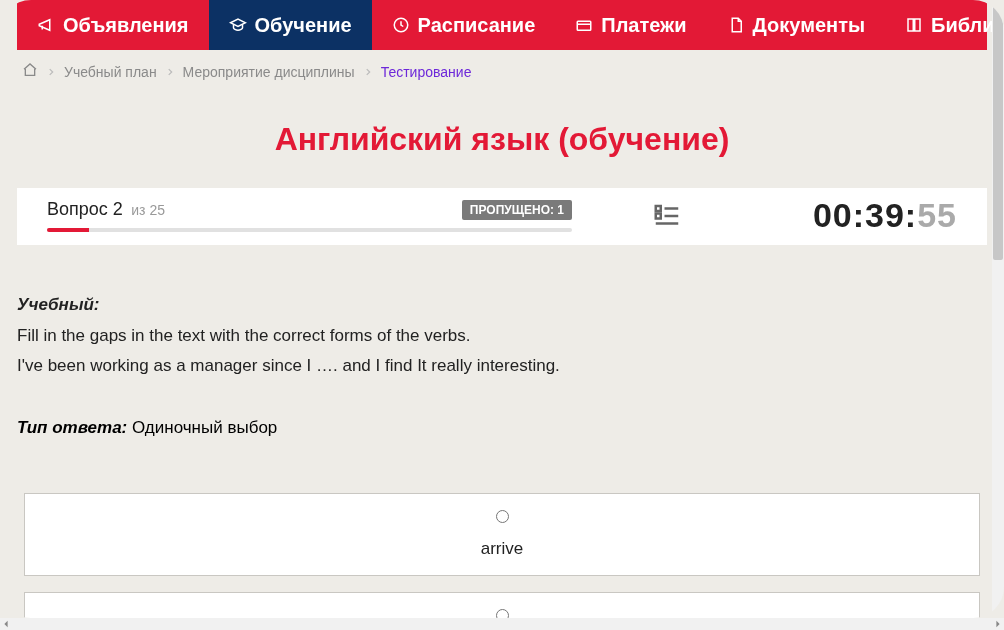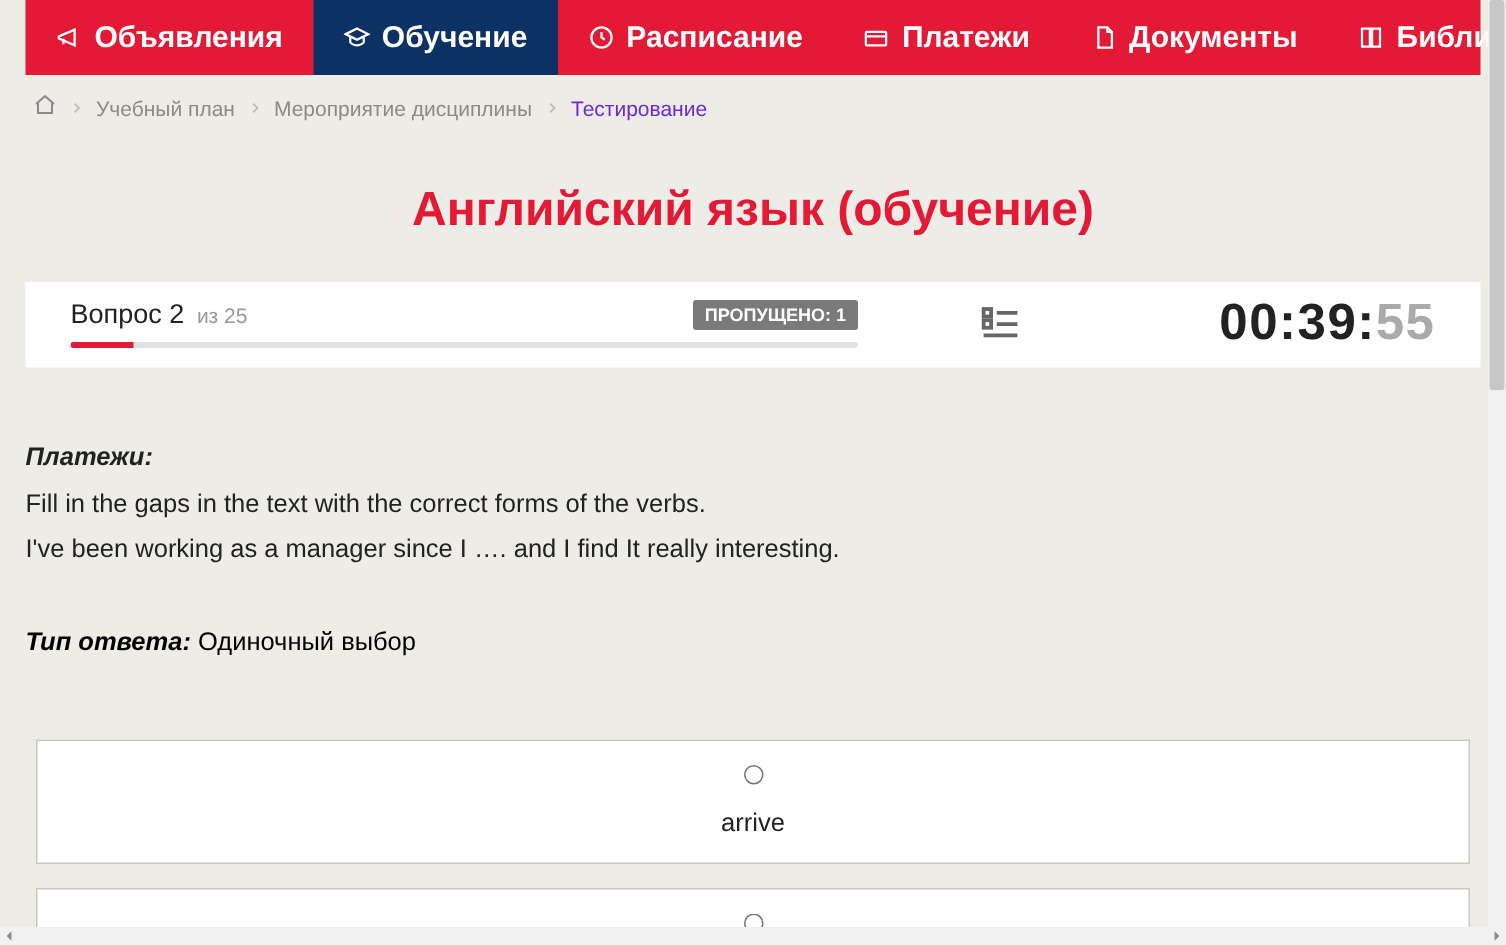--- a/index.html
+++ b/index.html
@@ -9,20 +9,21 @@
     width: 1004px;
     height: 630px;
     overflow: hidden;
     position: relative;
   }
   .viewport {
     width: 1004px;
     height: 618px;
     overflow: hidden;
     position: relative;
+    border-radius: 31px;
   }
   .page {
     width: 970px;
     margin: 0 auto;
   }
   
   .nav {
     background: #e31936;
     display: flex;
     height: 50px;
@@ -313,21 +314,21 @@
             <line x1="10" y1="6" x2="21" y2="6"></line>
           <rect x="3" y="10" width="4" height="4"></rect>
             <line x1="10" y1="12" x2="21" y2="12"></line>
           <line x1="3" y1="18" x2="21" y2="18"></line>
         </svg>
       </span>
       <div class="timer"><span>00:39:</span><span class="sec">55</span></div>
     </div>
 
     <div class="question-area">
-      <div class="q-heading">Платежи:</div>
+      <div class="q-heading">Учебный:</div>
       <div class="q-text">Fill in the gaps in the text with the correct forms of the verbs.</div>
       <div class="q-text">I've been working as a manager since I …. and I find It really interesting.</div>
 
       <div class="answer-type">
         <span class="lbl">Тип ответа:</span>
         <span>Одиночный выбор</span>
       </div>
 
       <div class="options">
         <label class="option">

